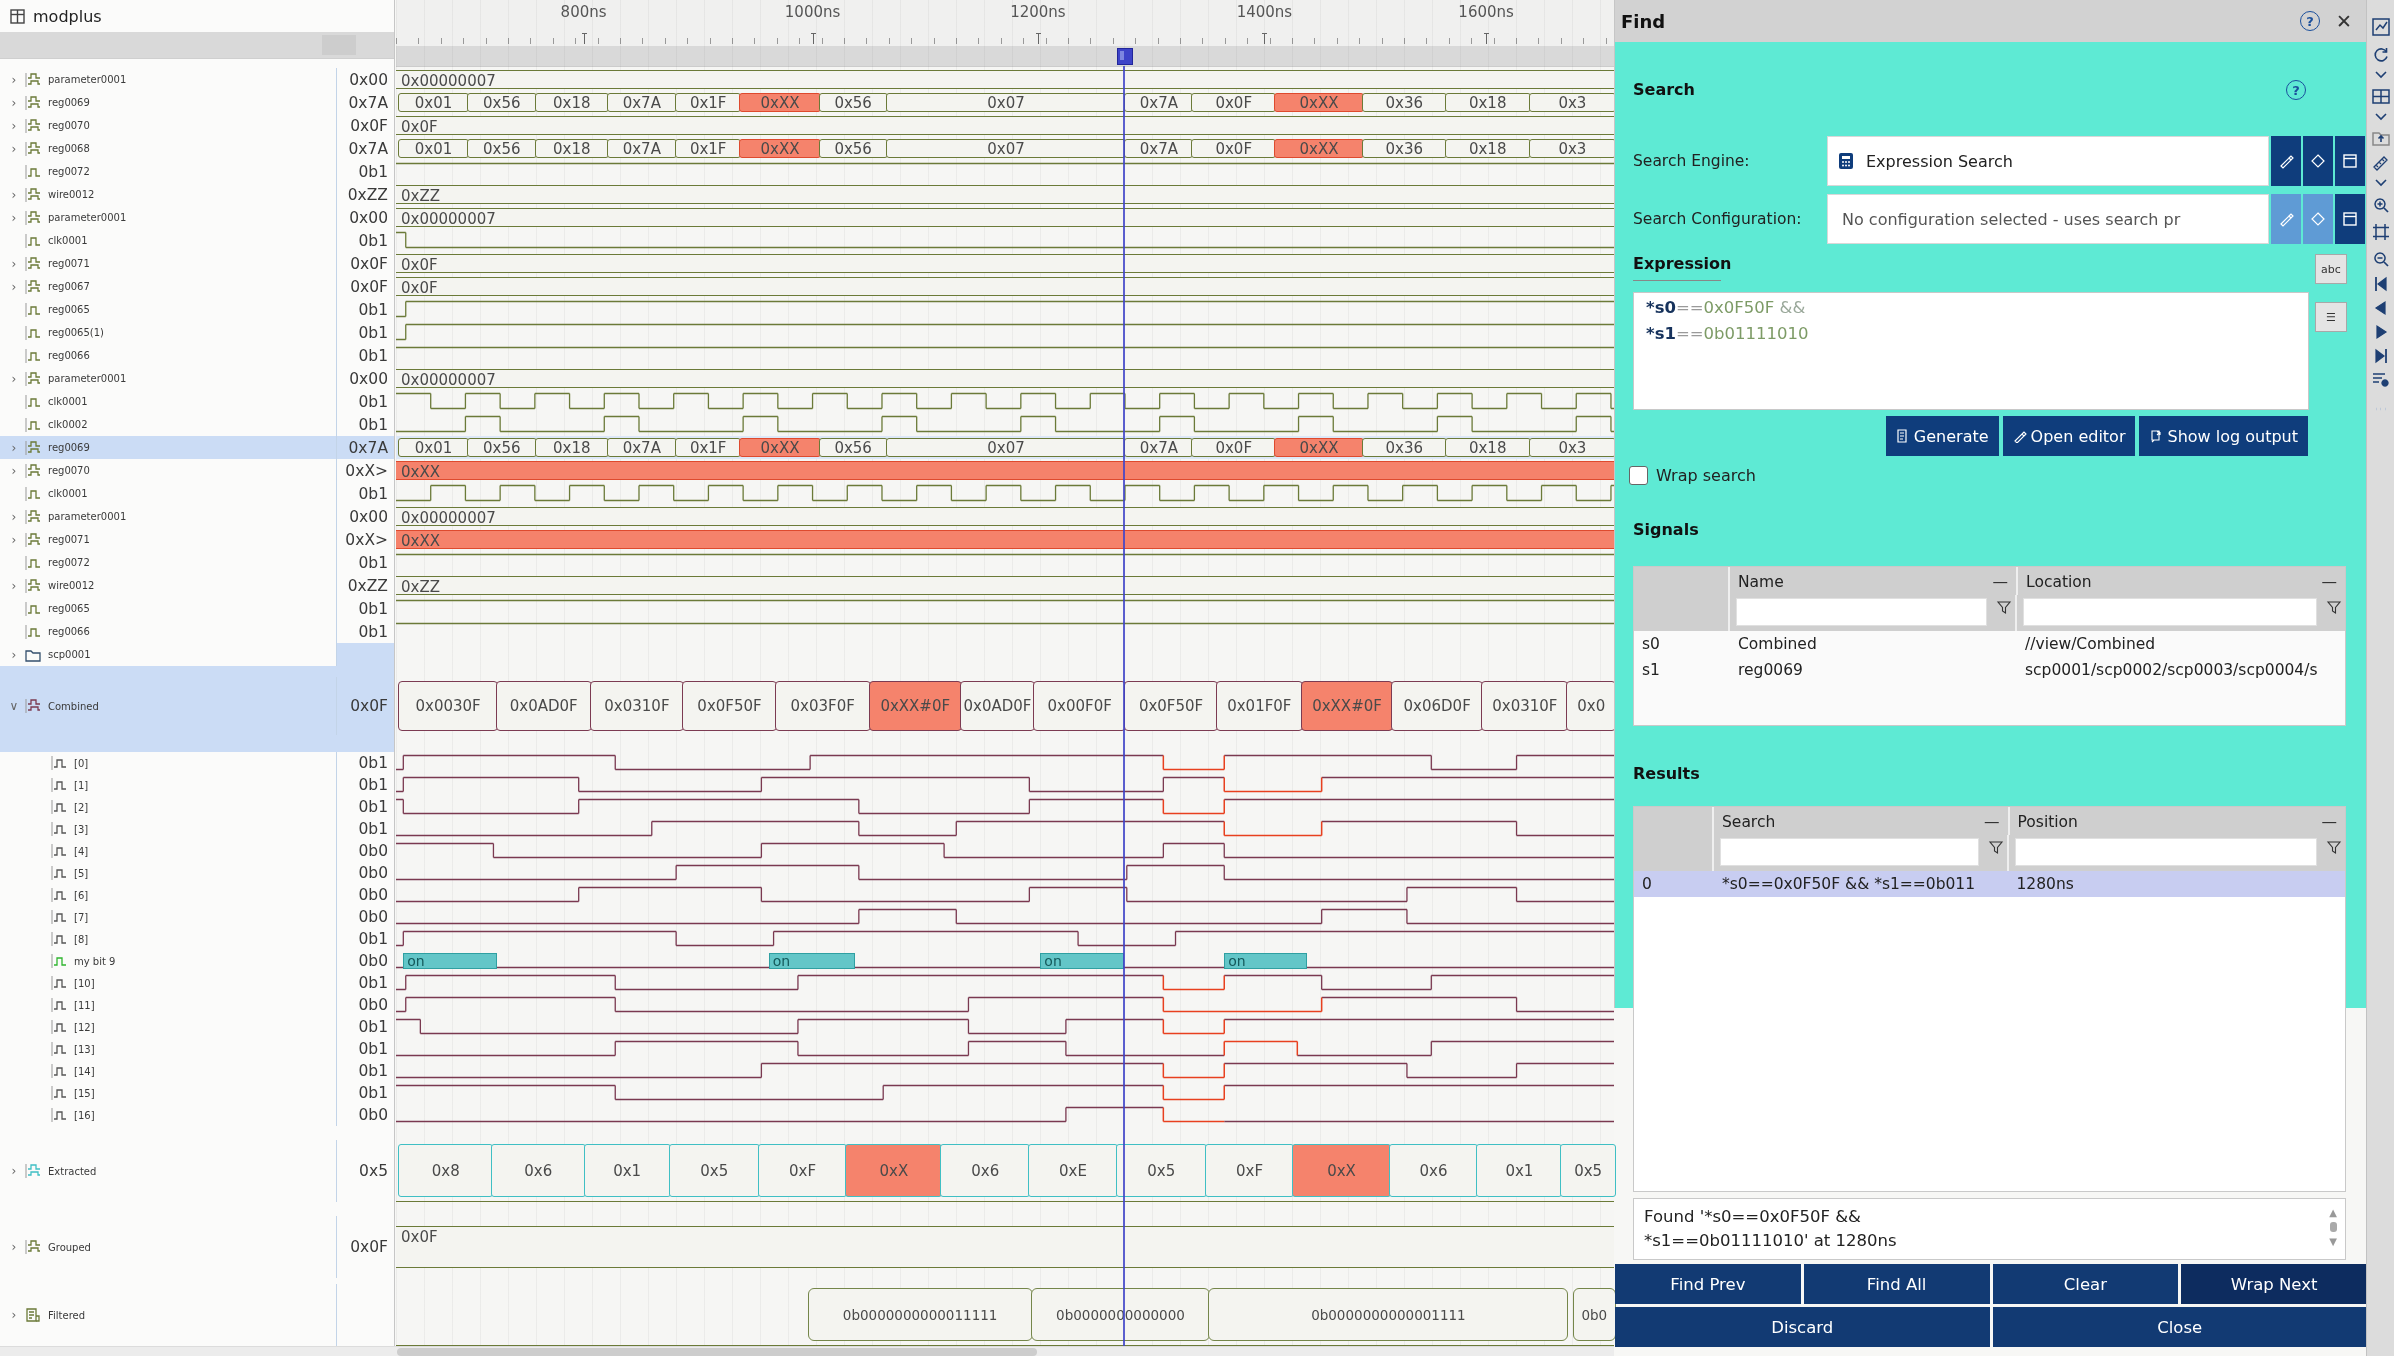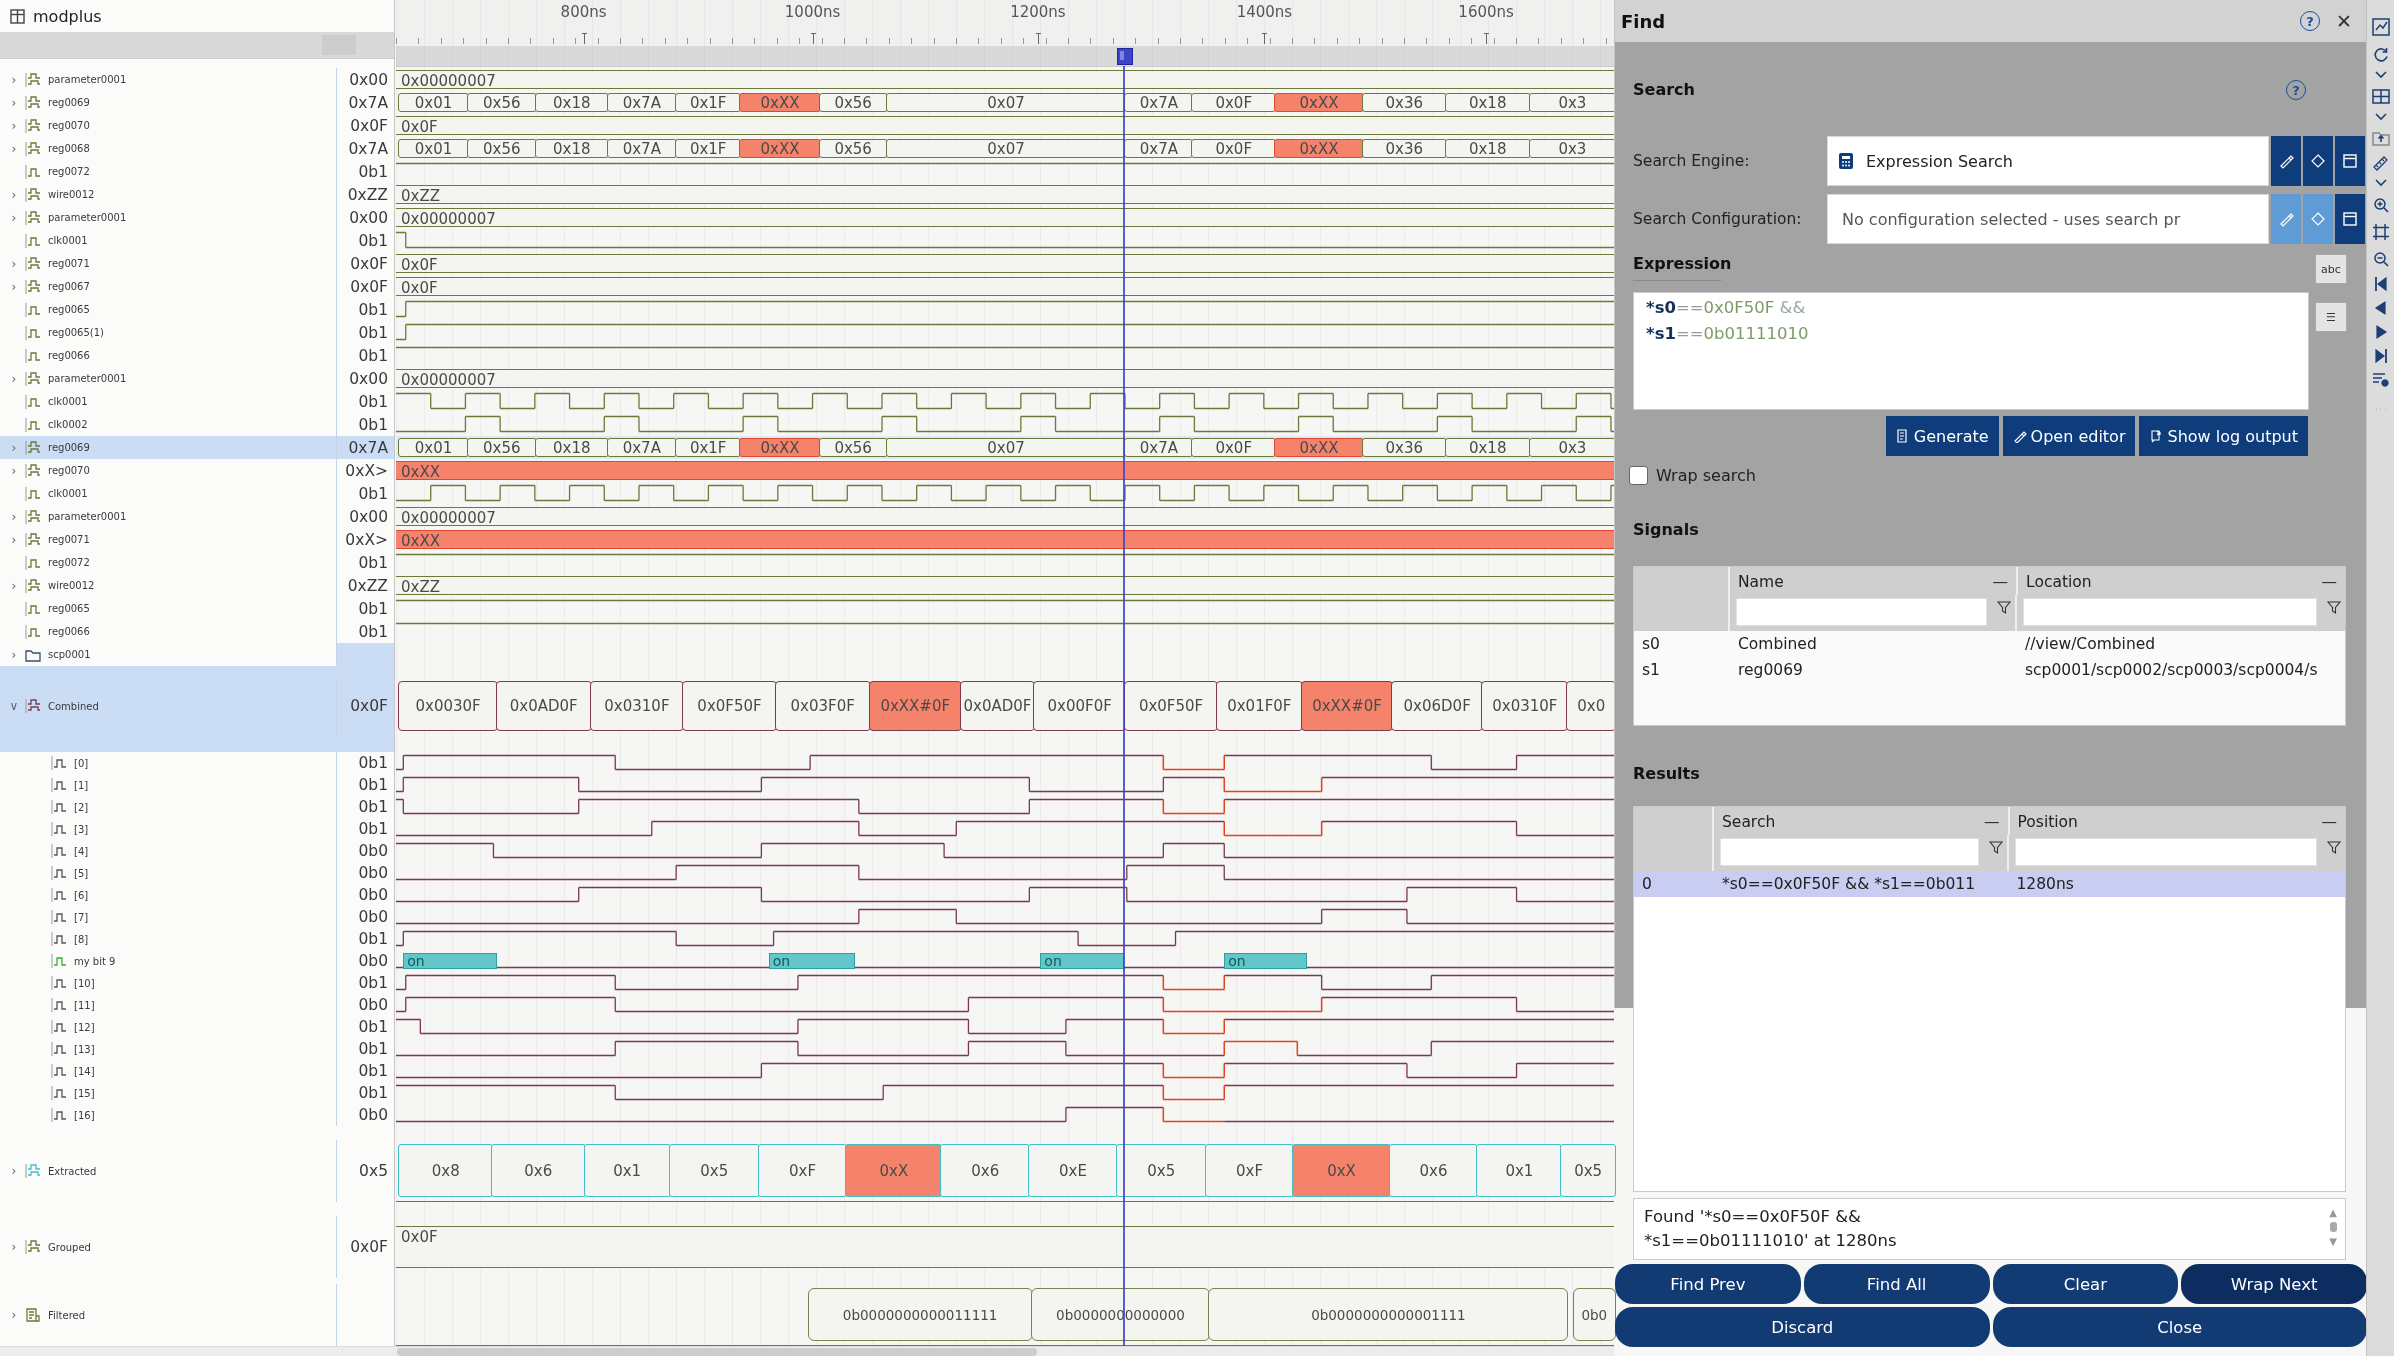--- a/index.html
+++ b/index.html
@@ -43,21 +43,21 @@
   .seg.filt span{font-size:13.5px;}
   .onblk{position:absolute;top:3px;bottom:3px;background:#63c6c8;border:1px solid #2fa0a2;box-sizing:border-box;overflow:hidden;}
   .onblk span{font-size:14px;color:#14595b;padding-left:3px;line-height:15px;display:block;}
   #cursor{position:absolute;top:66px;bottom:10px;width:2px;background:#4044c8;opacity:.85;z-index:30;}
   #curhandle{position:absolute;top:48px;width:14px;height:15px;background:#3d43c8;border:1px solid #22269a;z-index:31;}
   #curhandle:before{content:"";position:absolute;left:2px;top:2px;width:4px;height:9px;background:#7d86e0;}
   
   #hscroll{position:absolute;left:0;top:1346px;width:1614px;height:10px;background:#ececec;border-top:1px solid #dcdcdc;}
   #hscroll .thumb{position:absolute;left:397px;top:1px;width:640px;height:8px;background:#cdcdcd;border-radius:4px;}
   
-  #find{position:absolute;left:1614px;top:0;width:752px;height:1008px;background:#a3a3a3;border-left:1px solid #c6c6c6;box-sizing:border-box;}
+  #find{position:absolute;left:1614px;top:0;width:752px;height:1008px;background:#5eead4;border-left:1px solid #c6c6c6;box-sizing:border-box;}
   .p-title{position:absolute;left:0;top:0;width:100%;height:42px;background:#d2d2d2;display:flex;align-items:center;}
   .p-title .t{font-size:18px;font-weight:bold;color:#111;margin-left:6px;flex:1;}
   .qcirc{width:20px;height:20px;border:1.6px solid #1a4f9c;border-radius:50%;color:#1a4f9c;font-size:13px;font-weight:bold;display:flex;align-items:center;justify-content:center;box-sizing:border-box;}
   .p-close{font-size:19px;color:#333;margin:0 14px 0 16px;}
   .sect-h{position:absolute;left:18px;font-size:16px;font-weight:bold;color:#111;}
   .frow-label{position:absolute;left:18px;font-size:15.5px;color:#222;}
   .ffield{position:absolute;left:212px;height:50px;background:#fff;border:1px solid #d8d8d8;display:flex;align-items:center;box-sizing:border-box;overflow:hidden;}
   .ffield .ftxt{font-size:16px;color:#222;white-space:nowrap;}
   .ffield .muted{color:#555;}
   .btrio{position:absolute;display:flex;gap:2px;}
@@ -85,21 +85,21 @@
   .ft-input{background:#fff;height:26px;margin:1px 26px 3px 4px;border:1px solid #e0e0e0;}
   .funnel{position:absolute;right:3px;top:5px;}
   .ft-row{display:flex;font-size:15.5px;color:#222;}
   .ft-row.selrow{background:#c8cdf1;}
   .ft-cell{padding:4px 6px 4px 8px;box-sizing:border-box;white-space:nowrap;overflow:hidden;}
   #statusbox{position:absolute;left:18px;width:713px;background:#fff;border:1px solid #c9c9c9;box-sizing:border-box;padding:6px 26px 6px 10px;}
   #statusbox .sl{font-size:16.5px;color:#222;line-height:24px;white-space:nowrap;}
   .st-arr{position:absolute;right:6px;width:12px;display:flex;flex-direction:column;align-items:center;gap:4px;top:8px;color:#999;font-size:10px;}
   .st-dot{width:7px;height:10px;background:#aaa;border-radius:3px;}
   .btngrid{position:absolute;left:0;width:752px;display:flex;flex-wrap:wrap;gap:3px;}
-  .fbtn{height:40px;background:#123a73;color:#fff;font-size:16.5px;display:flex;align-items:center;justify-content:center;box-sizing:border-box;border-radius:18px;}
+  .fbtn{height:40px;background:#123a73;color:#fff;font-size:16.5px;display:flex;align-items:center;justify-content:center;box-sizing:border-box;}
   .fbtn.dark{background:#0d2c5f;}
   
   #righttb{position:absolute;left:2366px;top:0;width:28px;height:1356px;background:#dcdcdc;border-left:1px solid #c2c2c2;}
   .rtb-ico{position:absolute;left:3px;width:22px;height:22px;display:flex;align-items:center;justify-content:center;}
 </style>
 </head>
 <body>
 
 <div id="app">
 

